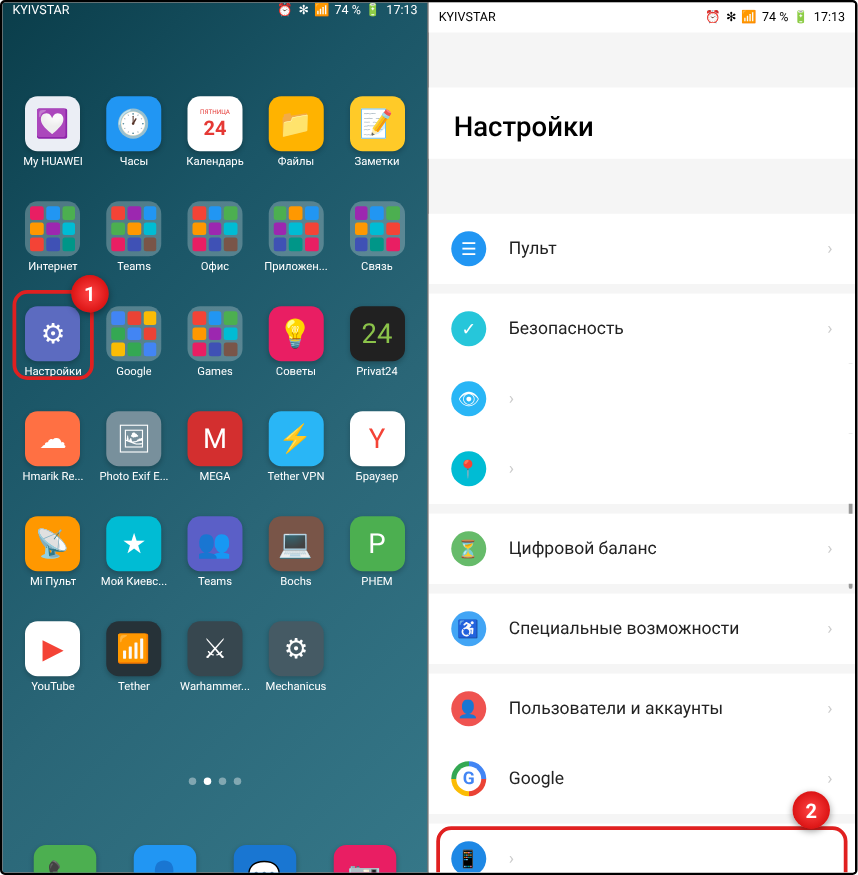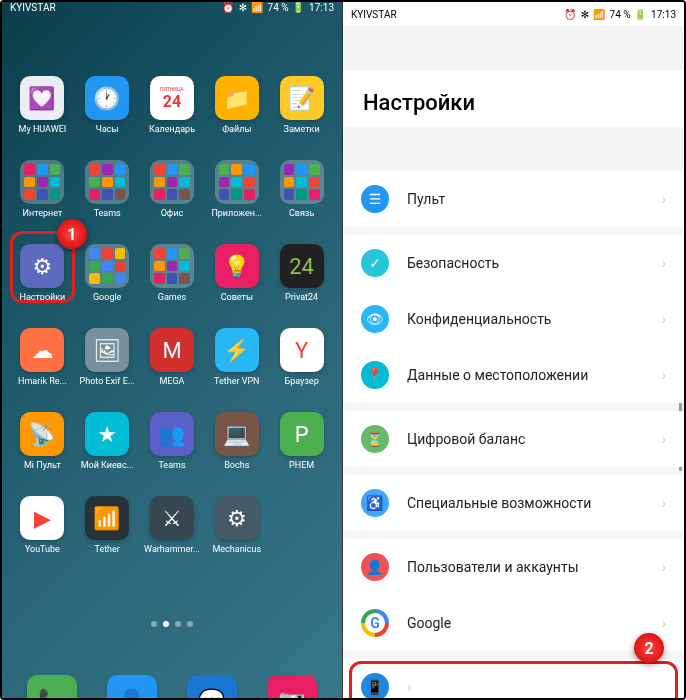--- a/index.html
+++ b/index.html
@@ -426,26 +426,24 @@
         <div class="setting-chevron">›</div>
       </div>
       <div class="settings-gap"></div>
       <div class="settings-item" style="position: relative;">
         <div class="setting-icon" style="background: rgb(38, 198, 218);">✓</div>
         <div class="setting-label">Безопасность</div>
         <div class="setting-chevron">›</div>
       </div>
       <div class="settings-item" style="position: relative;">
         <div class="setting-icon" style="background: rgb(41, 182, 246);">👁</div>
-        <div class="setting-label">Конфиденциальность</div>
         <div class="setting-chevron">›</div>
       </div>
       <div class="settings-item" style="position: relative;">
         <div class="setting-icon" style="background: rgb(0, 188, 212);">📍</div>
-        <div class="setting-label">Данные о местоположении</div>
         <div class="setting-chevron">›</div>
       </div>
       <div class="settings-gap"></div>
       <div class="settings-item" style="position: relative;">
         <div class="setting-icon" style="background: rgb(102, 187, 106);">⏳</div>
         <div class="setting-label">Цифровой баланс</div>
         <div class="setting-chevron">›</div>
       </div>
       <div class="settings-gap"></div>
       <div class="settings-item" style="position: relative;">

